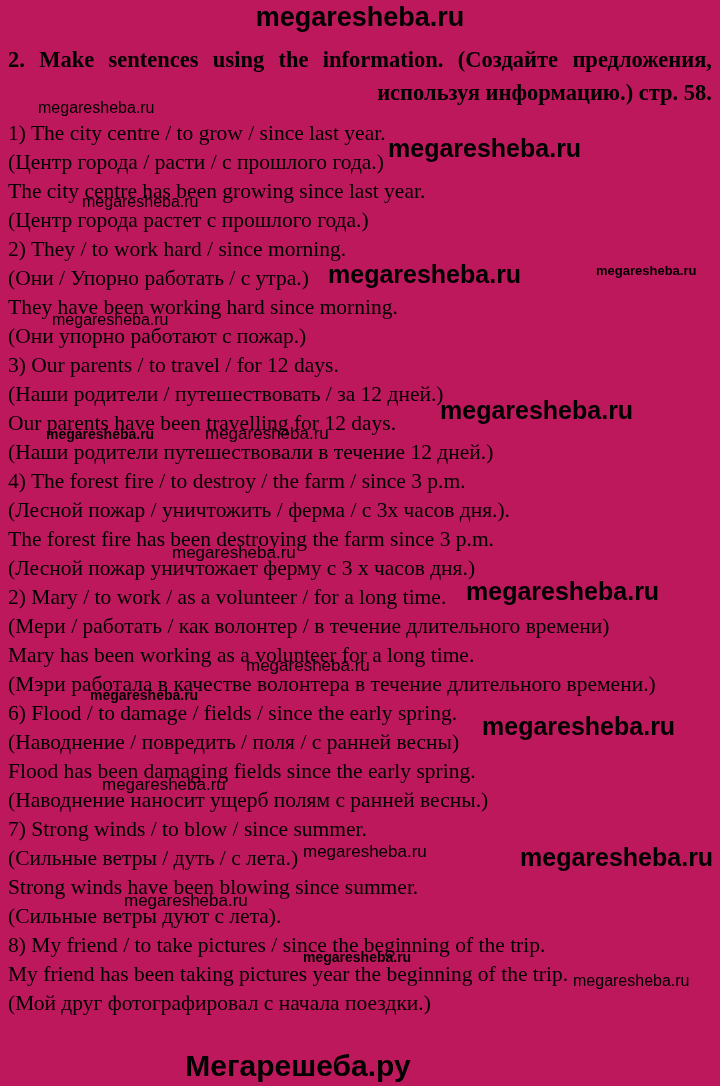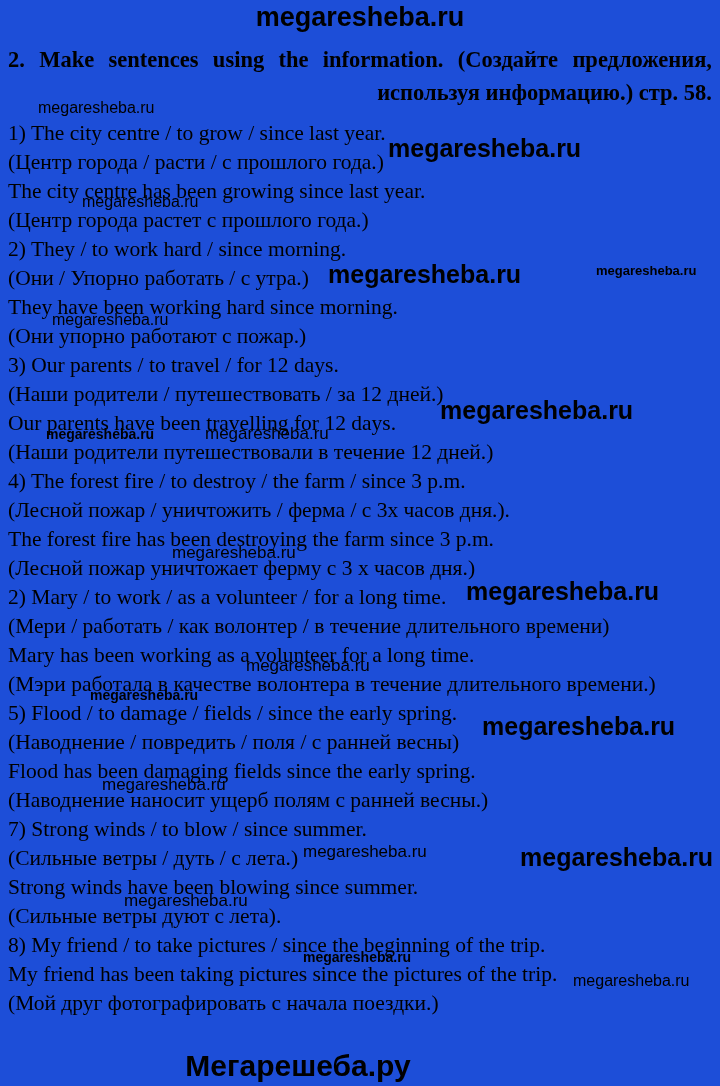--- a/index.html
+++ b/index.html
@@ -1,20 +1,20 @@
 <!DOCTYPE html>
 <html><head>
 <meta charset="utf-8">
 <style>
   html, body { margin: 0; padding: 0; background: #ffffff; }
   .page {
     position: relative;
     width: 720px;
     height: 1086px;
-    background: #1d4ed8;
+    background: #be185d;
     color: #000000;
     font-family: "Liberation Serif", serif;
     overflow: hidden;
   }
   .site-header {
     padding-top: 2px;
     text-align: center;
     font-family: "Liberation Sans", sans-serif;
     font-weight: bold;
     font-size: 27px;
@@ -79,31 +79,31 @@
       <div class="line answer-en">Our parents have been travelling for 12 days.</div>
       <div class="line">(Наши родители путешествовали в течение 12 дней.)</div>
       <div class="line">4) The forest fire / to destroy / the farm / since 3 p.m.</div>
       <div class="line">(Лесной пожар / уничтожить / ферма / с 3х часов дня.).</div>
       <div class="line answer-en">The forest fire has been destroying the farm since 3 p.m.</div>
       <div class="line">(Лесной пожар уничтожает ферму с 3 х часов дня.)</div>
       <div class="line">2) Mary / to work / as a volunteer / for a long time.</div>
       <div class="line">(Мери / работать / как волонтер / в течение длительного времени)</div>
       <div class="line answer-en">Mary has been working as a volunteer for a long time.</div>
       <div class="line">(Мэри работала в качестве волонтера в течение длительного времени.)</div>
-      <div class="line">5) Flood / to damage / fields / since the early spring.</div>
+      <div class="line">6) Flood / to damage / fields / since the early spring.</div>
       <div class="line">(Наводнение / повредить / поля / с ранней весны)</div>
       <div class="line answer-en">Flood has been damaging fields since the early spring.</div>
       <div class="line">(Наводнение наносит ущерб полям с ранней весны.)</div>
       <div class="line">7) Strong winds / to blow / since summer.</div>
       <div class="line">(Сильные ветры / дуть / с лета.)</div>
       <div class="line answer-en">Strong winds have been blowing since summer.</div>
       <div class="line">(Сильные ветры дуют с лета).</div>
       <div class="line">8) My friend / to take pictures / since the beginning of the trip.</div>
-      <div class="line answer-en">My friend has been taking pictures since the pictures of the trip.</div>
-      <div class="line">(Мой друг фотографировать с начала поездки.)</div>
+      <div class="line answer-en">My friend has been taking pictures year the beginning of the trip.</div>
+      <div class="line">(Мой друг фотографировал с начала поездки.)</div>
     </div>
 
   <div class="site-footer">Мегарешеба.ру</div>
 
   <div id="wm-layer">
       <span class="wm" style="left: 38px; top: 99px; font-size: 16px; font-weight: normal;">megaresheba.ru</span>
       <span class="wm" style="left: 388px; top: 134px; font-size: 25px; font-weight: bold;">megaresheba.ru</span>
       <span class="wm" style="left: 82px; top: 193px; font-size: 16px; font-weight: normal;">megaresheba.ru</span>
       <span class="wm" style="left: 328px; top: 260px; font-size: 25px; font-weight: bold;">megaresheba.ru</span>
       <span class="wm" style="left: 596px; top: 263px; font-size: 13px; font-weight: bold;">megaresheba.ru</span>

